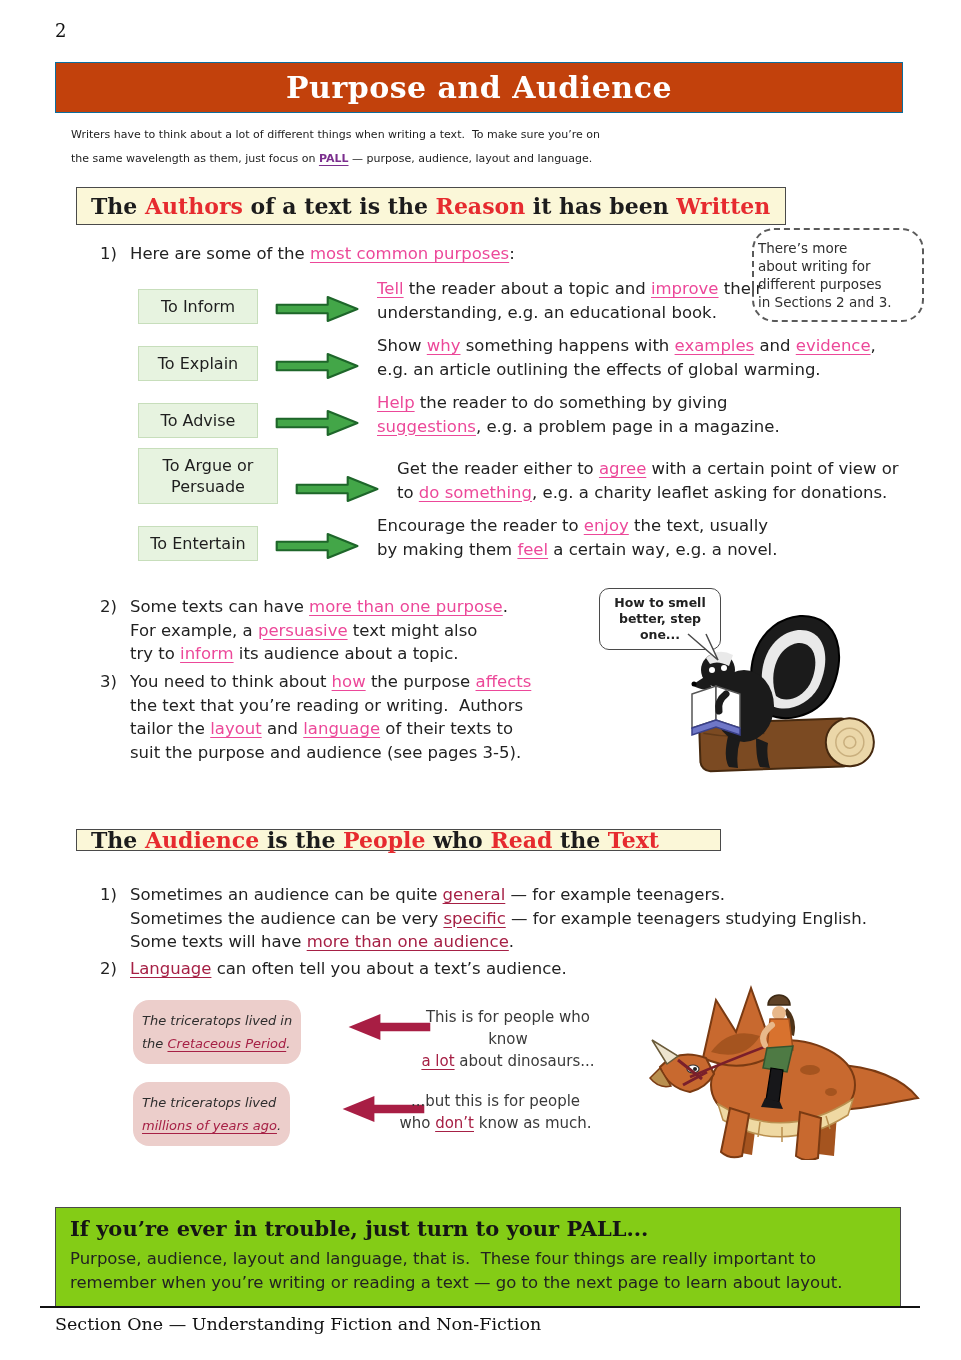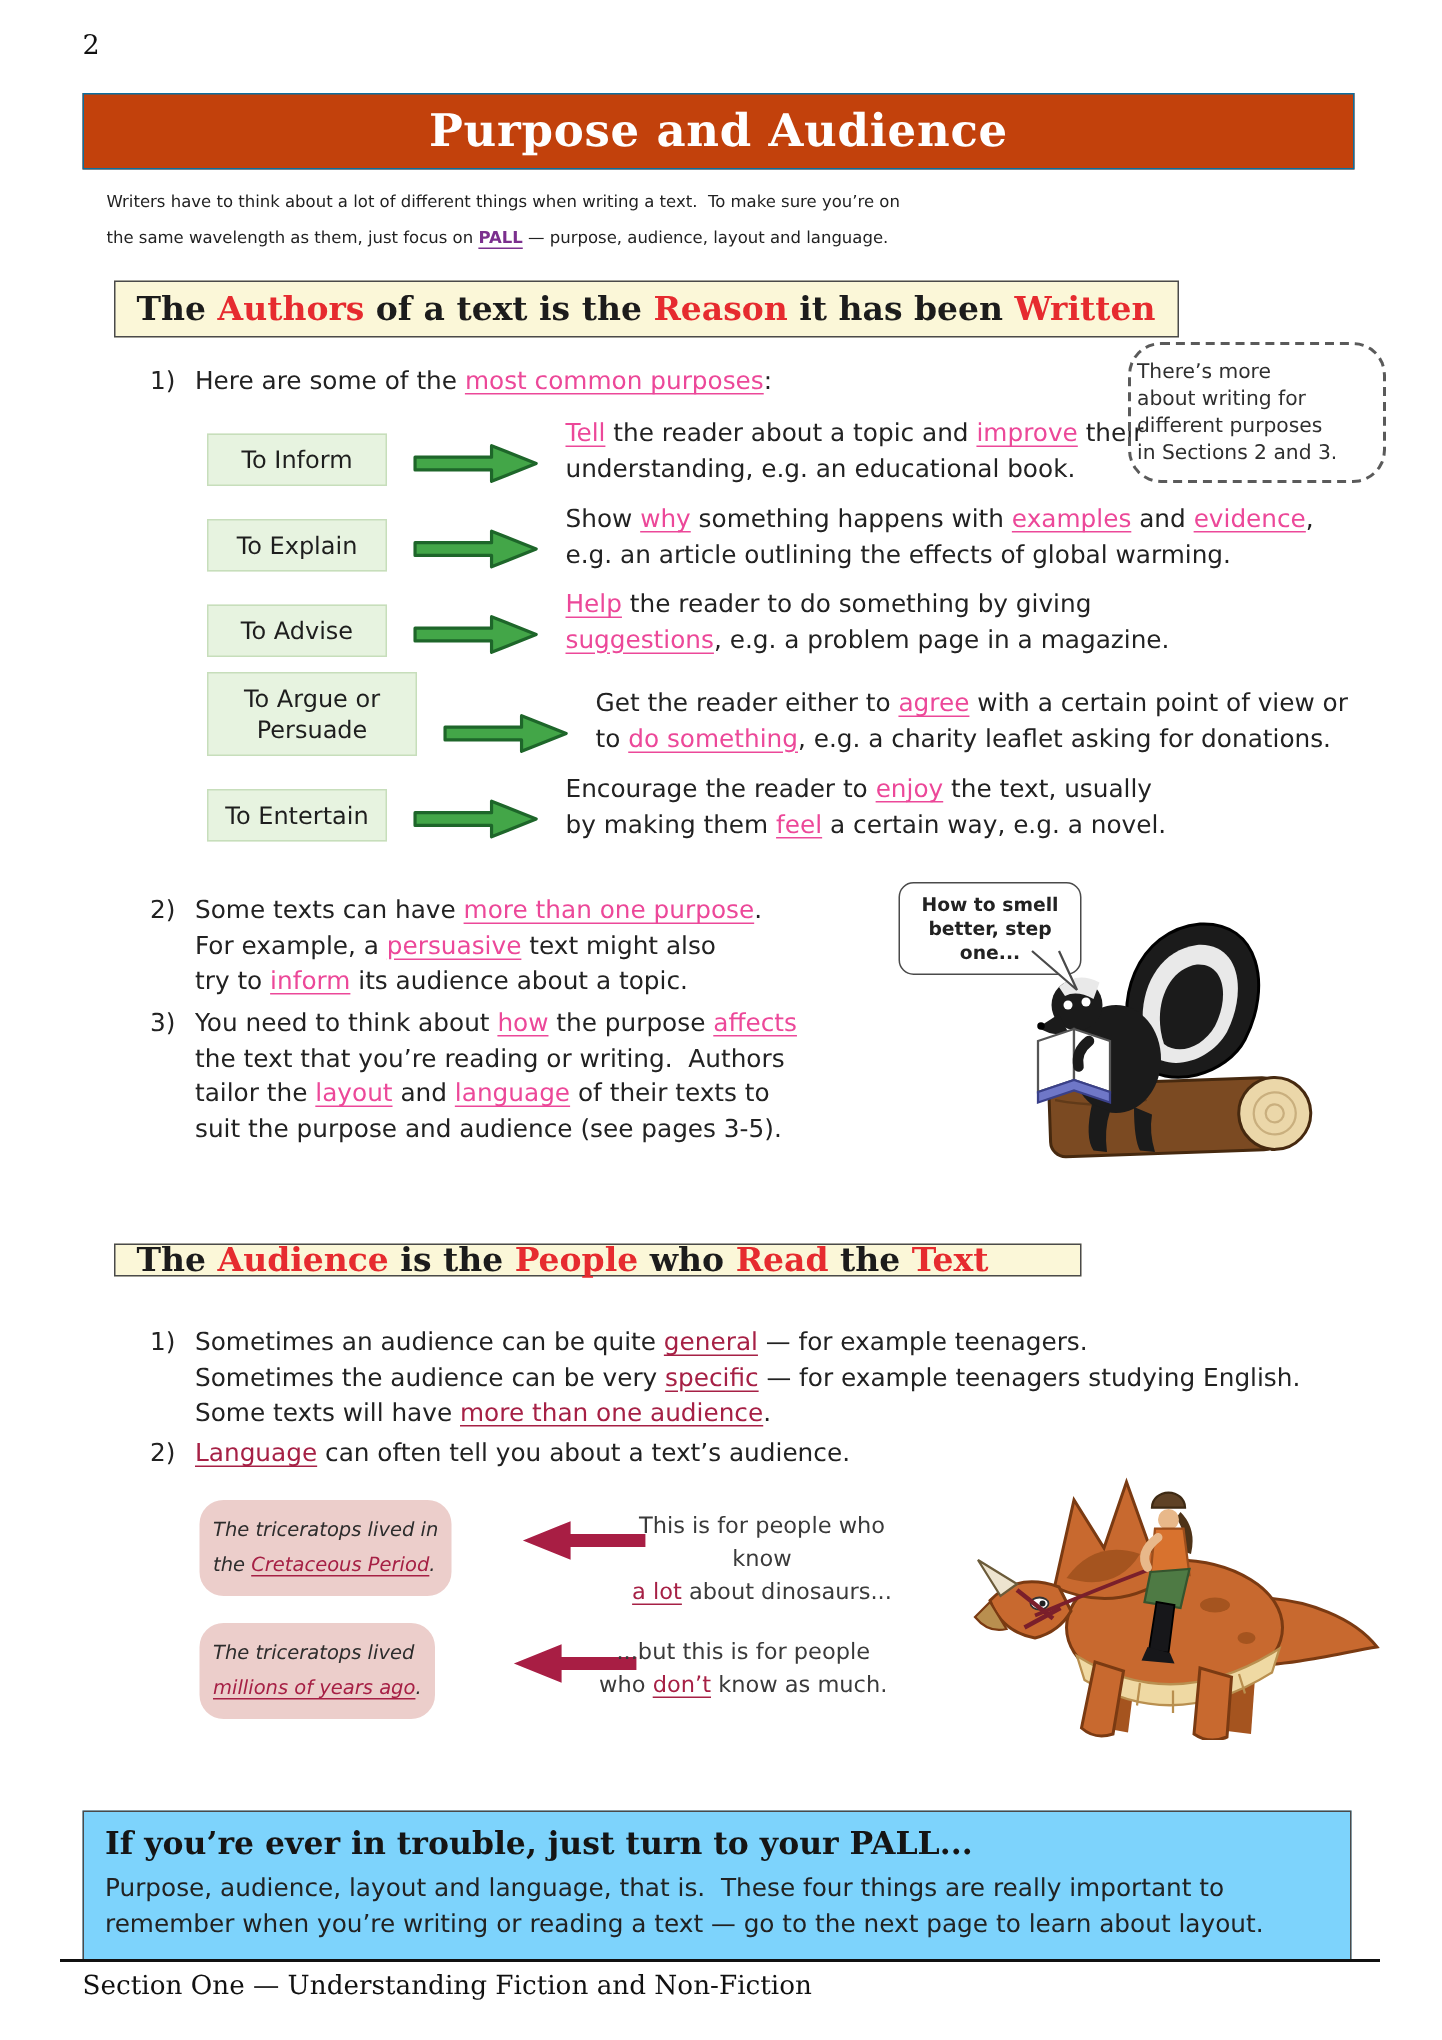--- a/index.html
+++ b/index.html
@@ -53,21 +53,21 @@
   #ex2{left:133px;top:1082px;}
   .larrow{position:absolute;}
   #ar1{left:346px;top:1011px;}
   #ar2{left:340px;top:1093px;}
   .note{position:absolute;text-align:center;font-size:15px;line-height:22px;color:#3a3a3a;}
   #nt1{left:408px;top:1006px;width:200px;}
   #nt2{left:398px;top:1090px;width:195px;}
   .dino-svg{position:absolute;left:648px;top:980px;}
 
   .summary{position:absolute;left:55px;top:1207px;width:846px;box-sizing:border-box;
-           border:1.5px solid #4a4a4a;background:#7dd3fc;padding:8px 14px 12px;}
+           border:1.5px solid #4a4a4a;background:#84cc16;padding:8px 14px 12px;}
   .summary .t{margin:0 0 6px;font-family:"DejaVu Serif",serif;font-size:21px;font-weight:bold;color:#151515;}
   .summary .line{font-size:16.5px;line-height:24px;}
 
   .footrule{position:absolute;left:40px;top:1306px;width:880px;height:2px;background:#111;}
   .footer{position:absolute;left:55px;top:1314px;font-family:"DejaVu Serif",serif;font-size:17.5px;color:#111;}
 </style>
 </head>
 <body>
 
 <div id="page">

